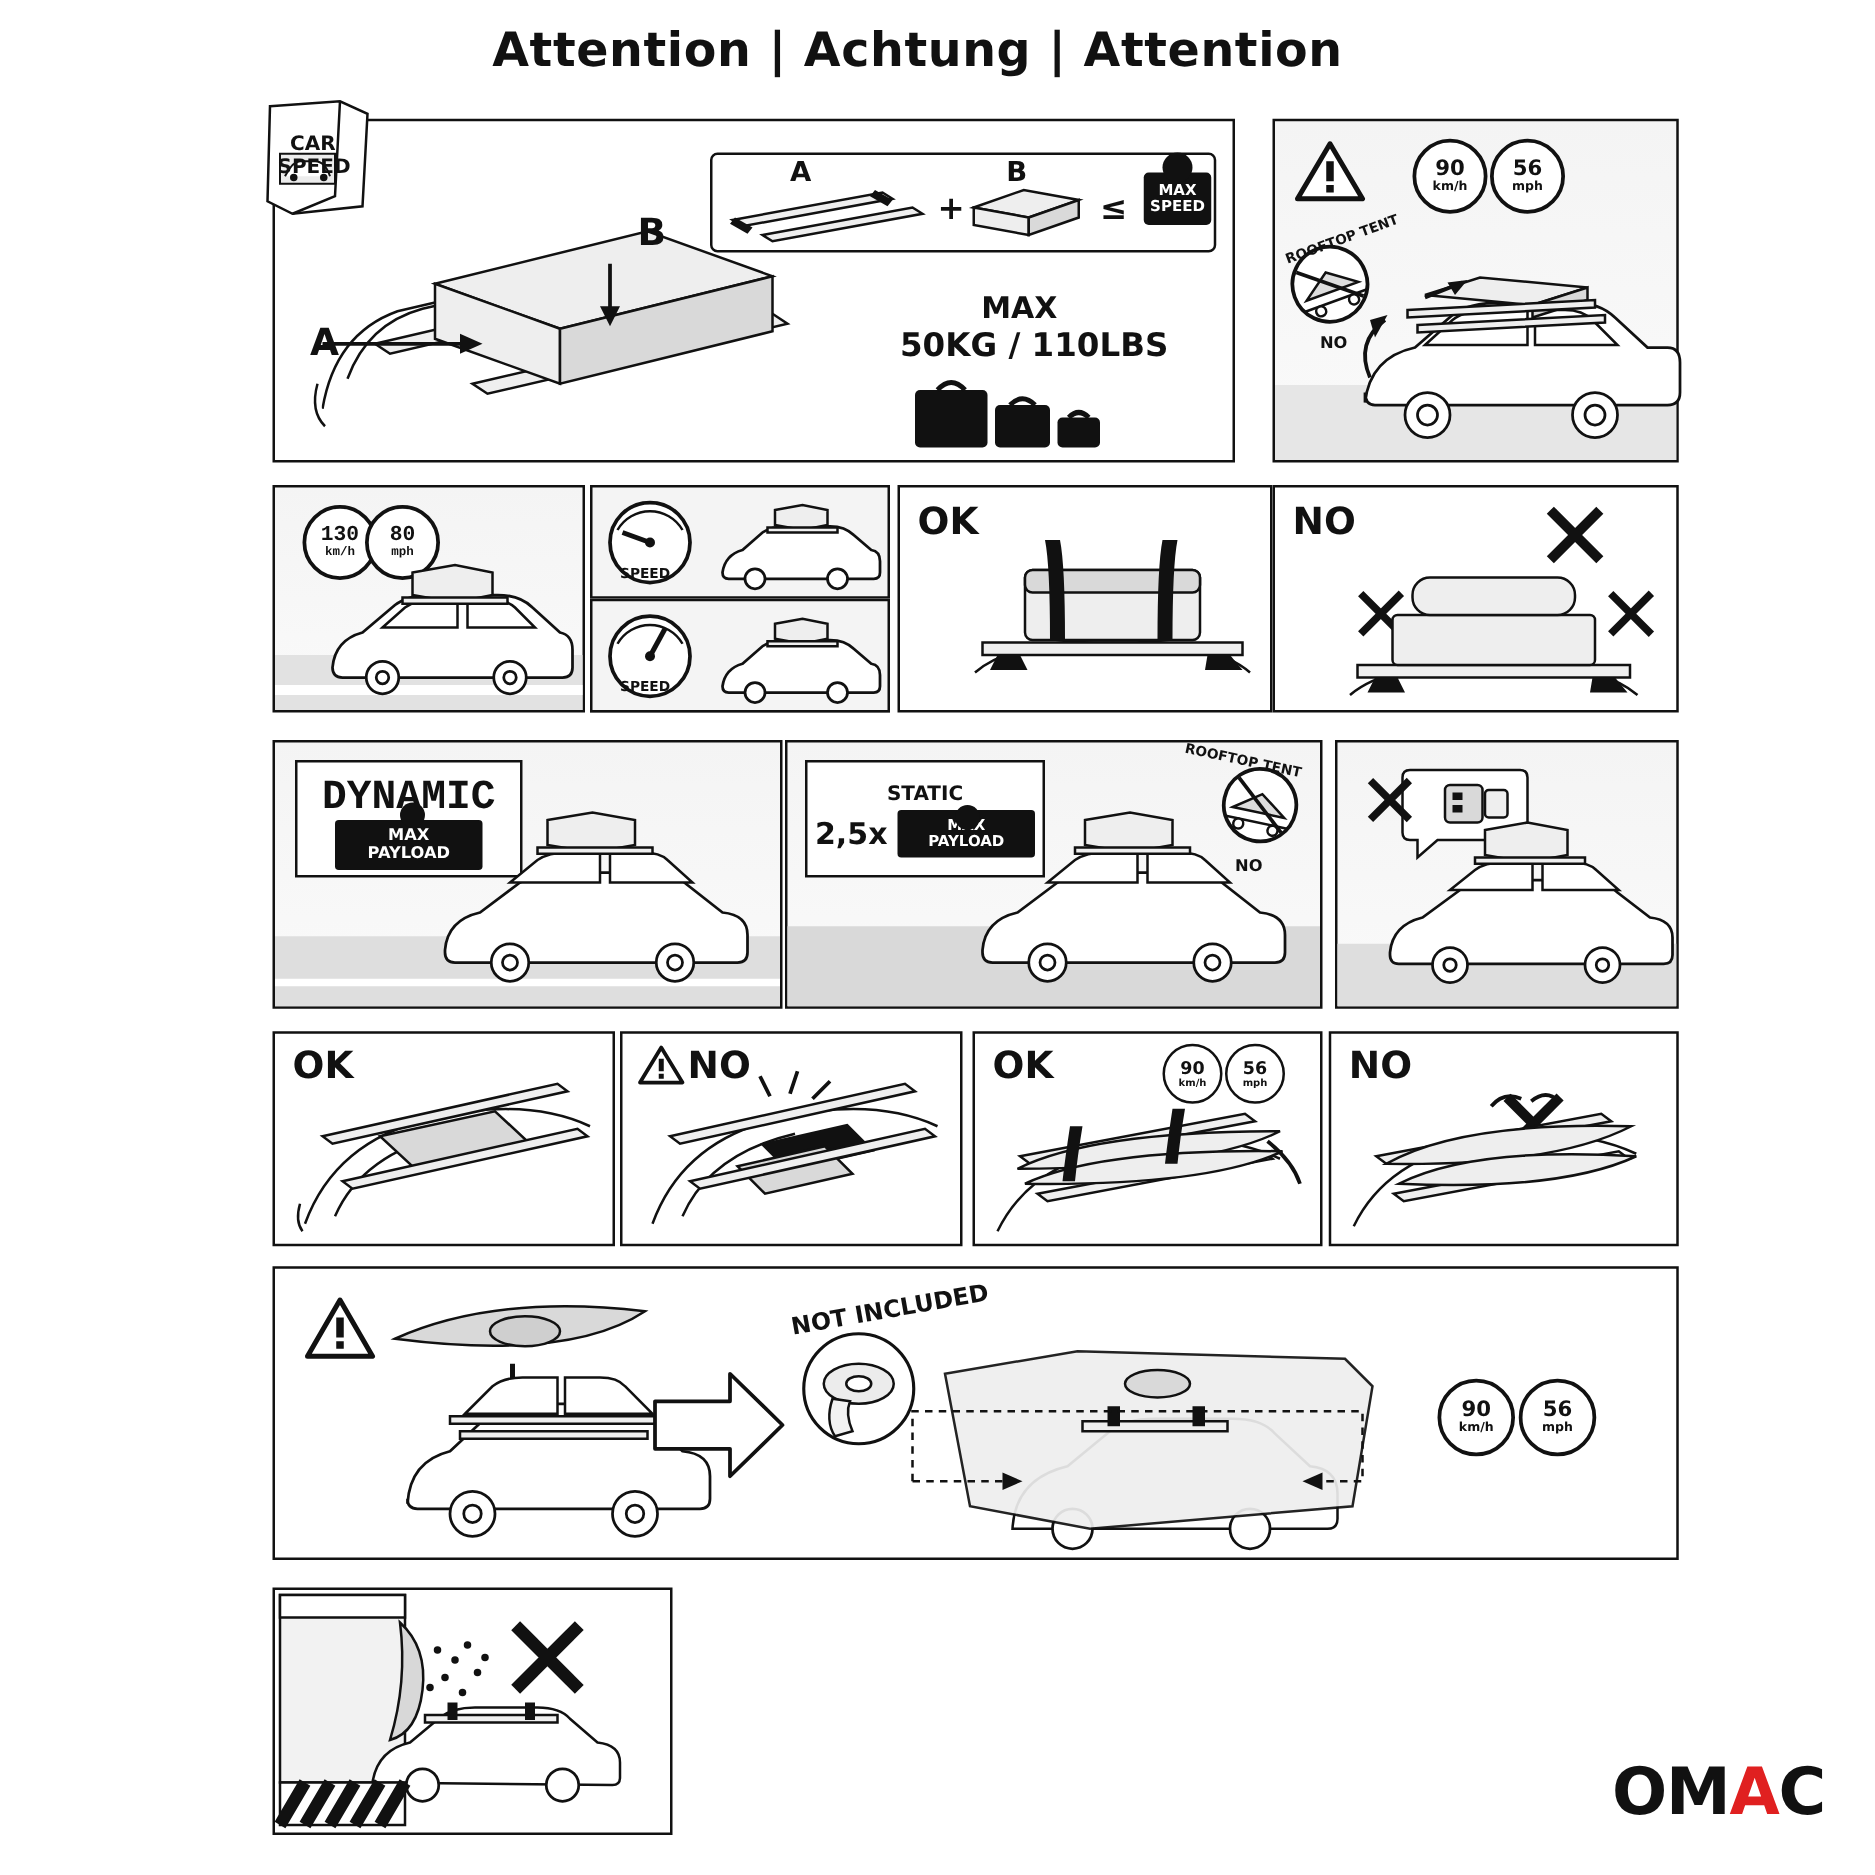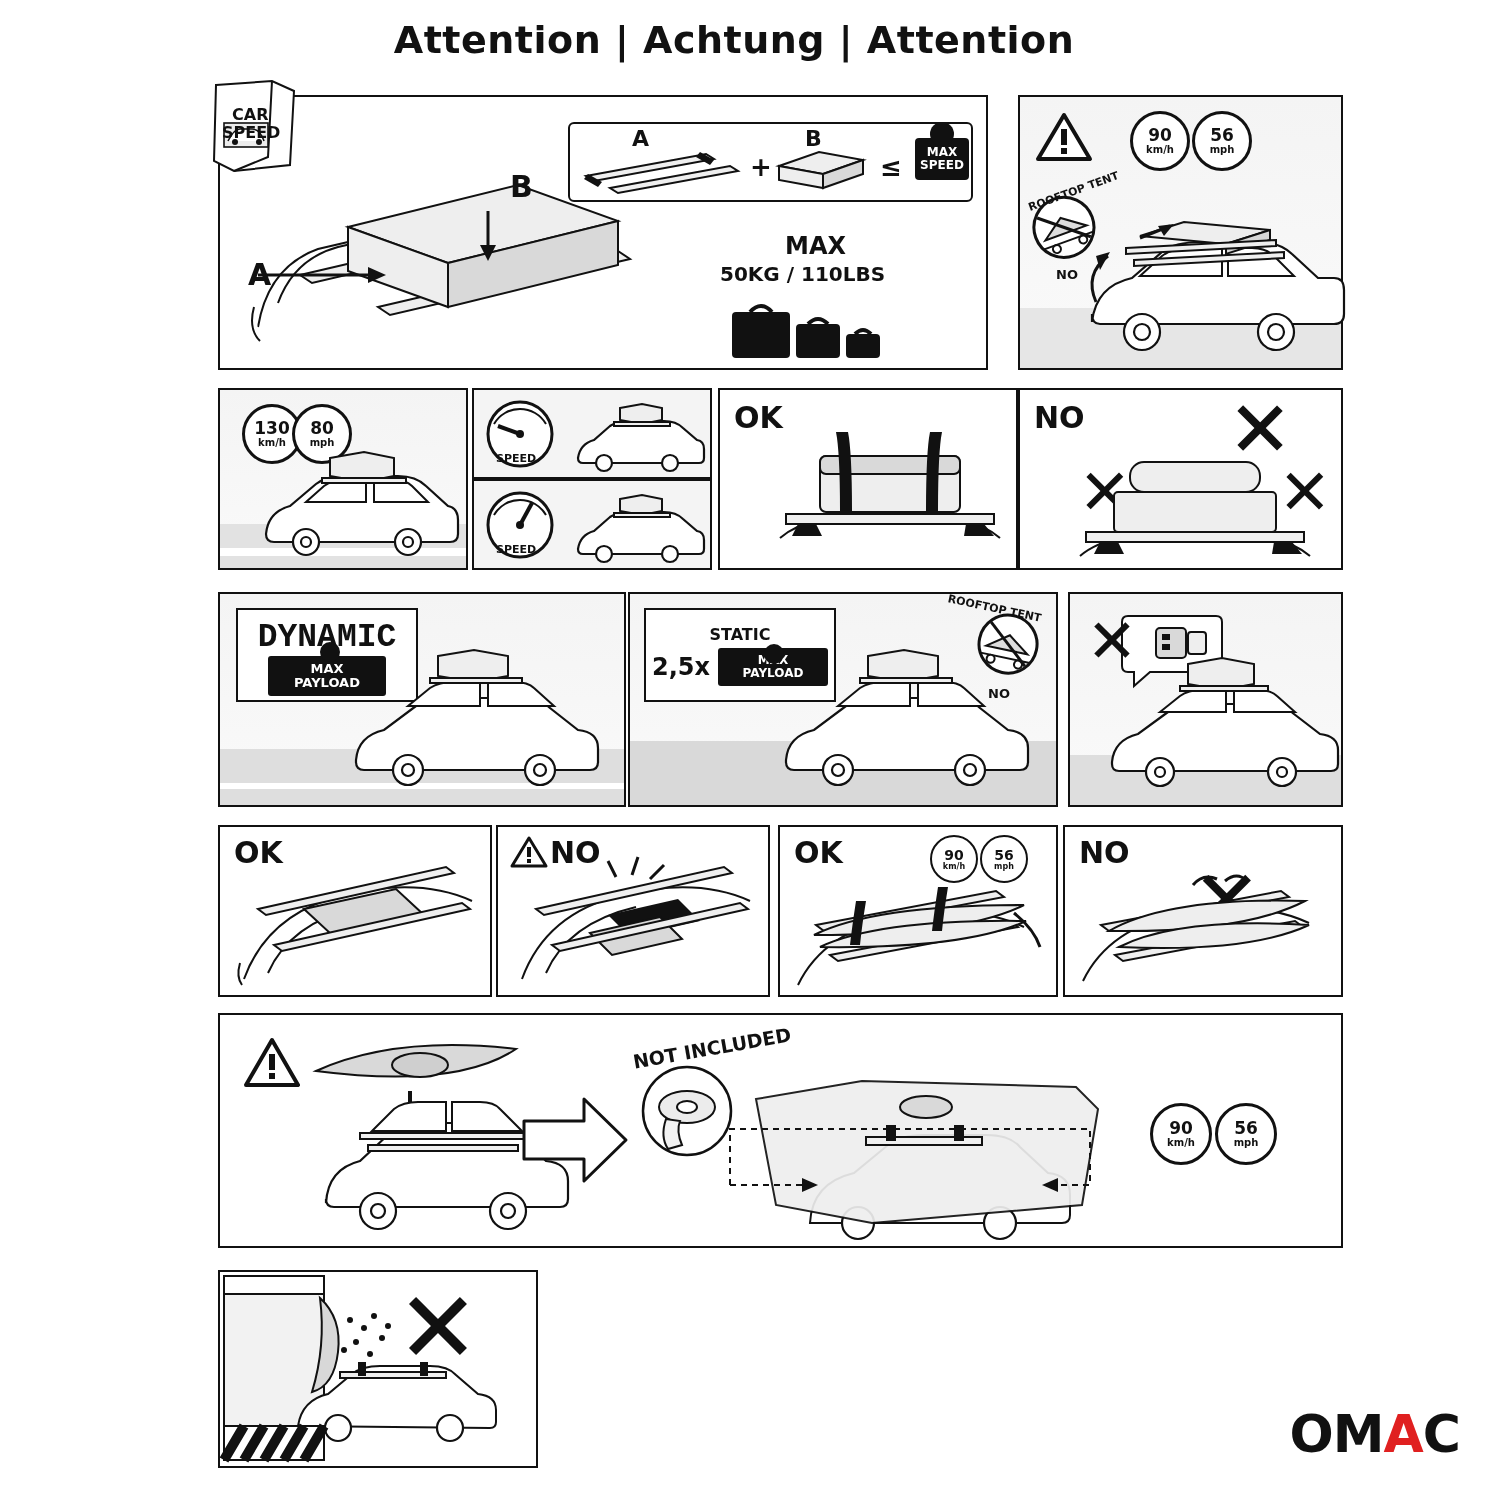--- a/index.html
+++ b/index.html
@@ -121,21 +121,21 @@
     </svg>
     <div class="lbl" style="left:310px;top:28px;font-size:26px;">≤</div>
     <div class="blackbox" style="left:345px;top:14px;width:54px;height:42px;border-radius:4px;flex-direction:column;font-size:12px;">
       <span>MAX</span>
       <span>SPEED</span>
     </div>
     <div style="position:absolute;left:360px;top:-2px;width:24px;height:24px;background:#111;border-radius:50%;"></div>
   </div>
 
   <div class="lbl" style="left:565px;top:135px;font-size:24px;">MAX</div>
-  <div class="lbl" style="left:500px;top:165px;font-size:20px;">50KG / 110LBS</div>
+  <div class="lbl" style="left:500px;top:165px;font-size:26px;">50KG / 110LBS</div>
   <div style="position:absolute;left:510px;top:205px;width:170px;height:60px;">
     <svg width="170" height="60" viewBox="0 0 170 60">
       <rect x="2" y="10" width="58" height="46" rx="4" fill="#111"></rect>
       <path d="M20 10 q11-12 22 0" stroke="#111" stroke-width="4" fill="none"></path>
       <rect x="66" y="22" width="44" height="34" rx="4" fill="#111"></rect>
       <path d="M78 22 q10-10 20 0" stroke="#111" stroke-width="4" fill="none"></path>
       <rect x="116" y="32" width="34" height="24" rx="4" fill="#111"></rect>
       <path d="M125 32 q8-8 16 0" stroke="#111" stroke-width="4" fill="none"></path>
     </svg>
   </div>
@@ -186,21 +186,21 @@
       <path class="bar" d="M46 66 l150 -8 l0 6 l-150 8 z"></path>
       <path class="bar" d="M54 78 l150 -8 l0 6 l-150 8 z"></path>
       <path d="M16 120 q-12-28 12-46" stroke="#111" stroke-width="3" fill="none"></path>
       <path d="M30 70 l-14 4 l4 14 z" fill="#111"></path>
       <path d="M60 56 l30-12" stroke="#111" stroke-width="3" fill="none"></path>
       <path d="M94 42 l-16 2 l6 10 z" fill="#111"></path>
     </svg>
   </div>
 </div>
 
-<div class="panel sky" style="left:218px;top:388px;width:250px;height:182px;">
+<div class="panel sky" style="left:218px;top:388px;width:250px;height:182px;font-family:Liberation Mono, monospace;">
   <div class="ground" style="height:44px;background:#e2e2e2;"></div>
   <div class="road" style="bottom:12px;height:8px;background:#fff;"></div>
   <div class="badge" style="left:22px;top:14px;width:54px;height:54px;">
     <span class="n">130</span>
     <span class="u">km/h</span>
   </div>
   <div class="badge" style="left:72px;top:14px;width:54px;height:54px;">
     <span class="n">80</span>
     <span class="u">mph</span>
   </div>

